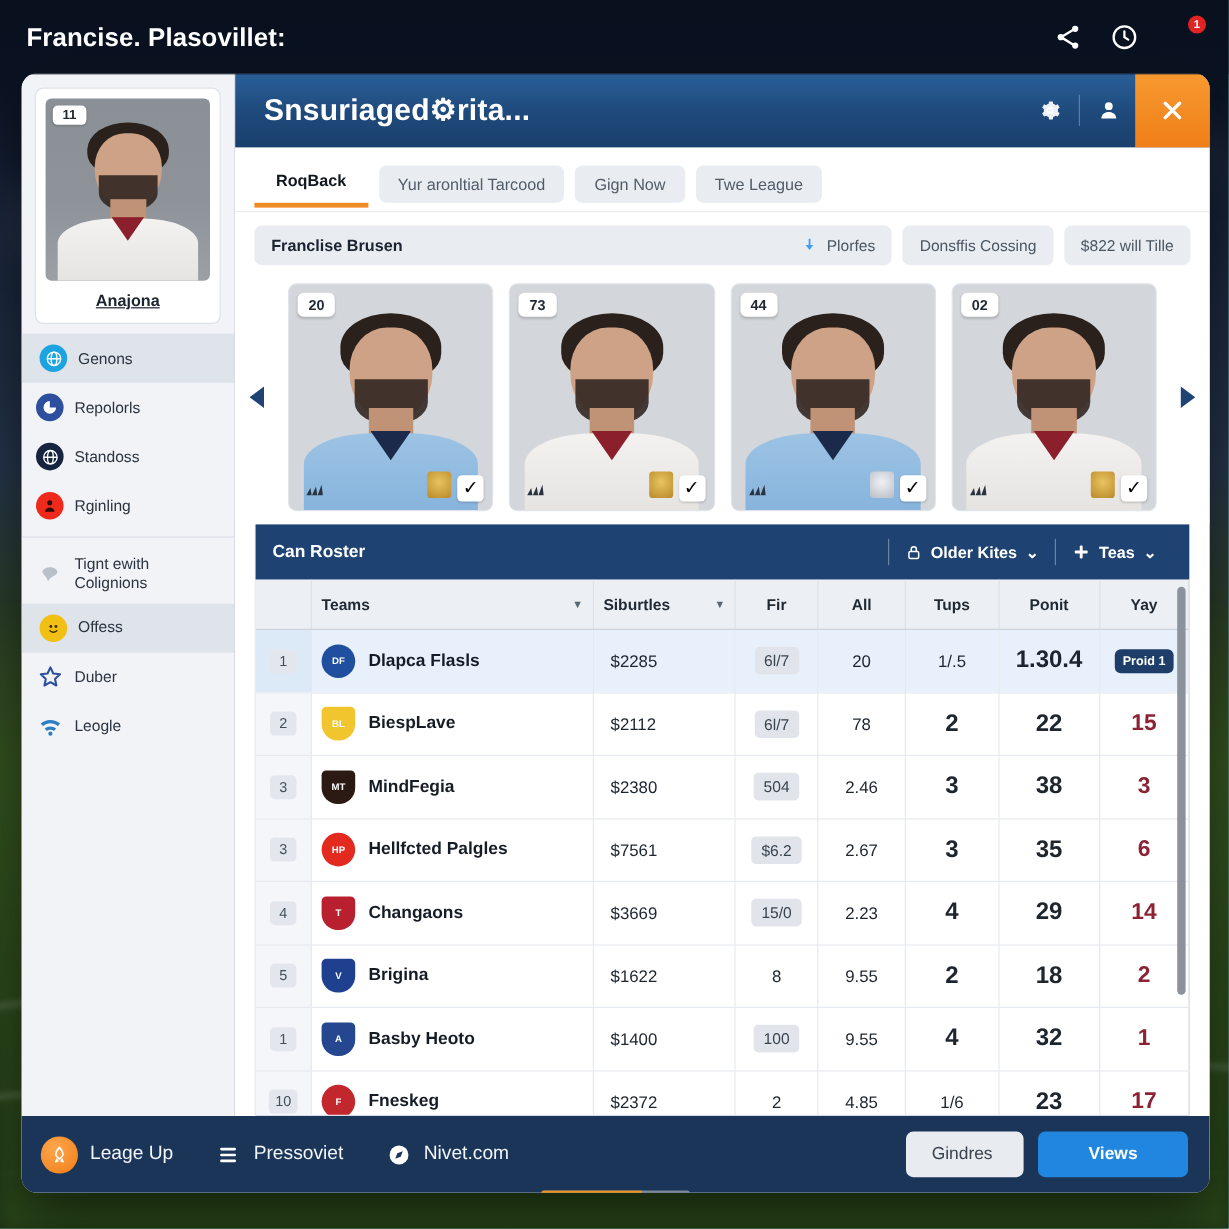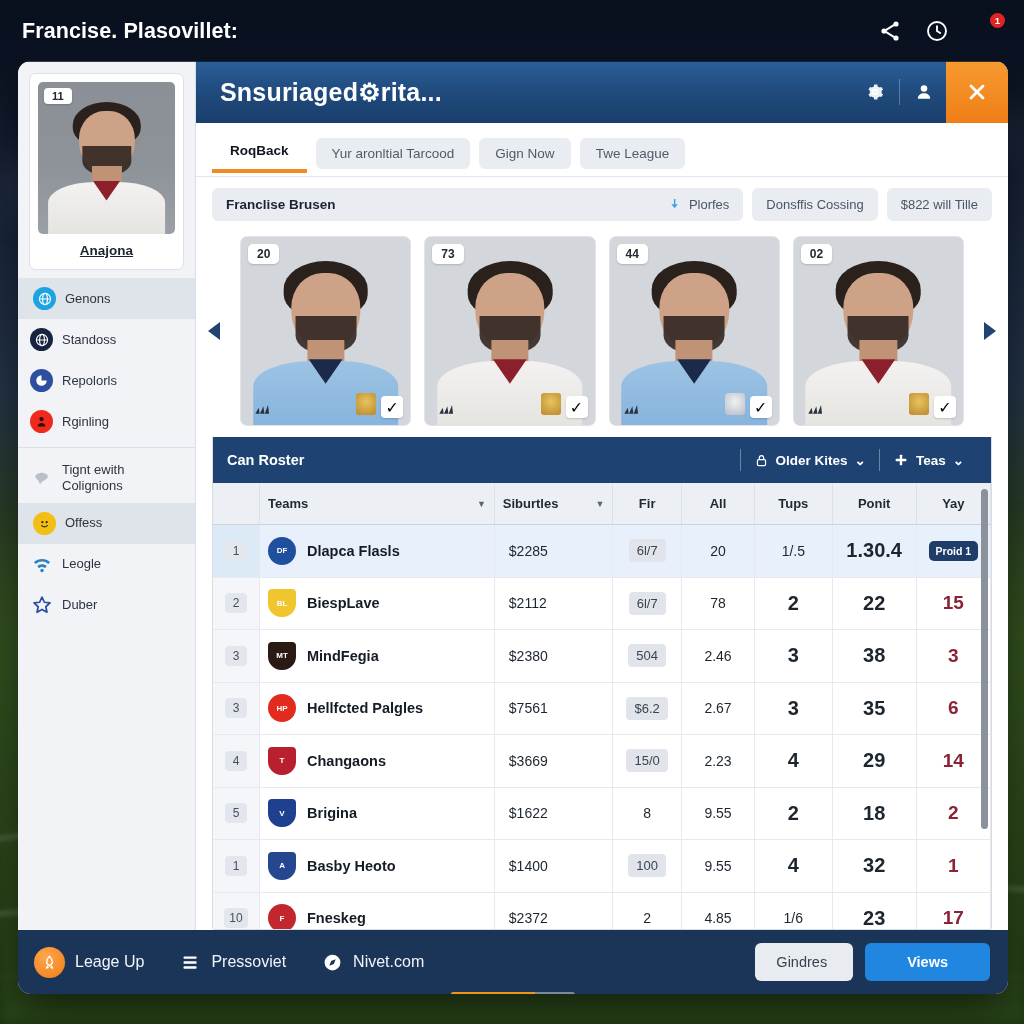--- a/index.html
+++ b/index.html
@@ -476,38 +476,38 @@
               <span class="nav-ico" style="background: rgb(28, 163, 224);">
                 <svg viewBox="0 0 24 24" width="16" height="16" fill="none" stroke="#fff" stroke-width="1.7">
                   <circle cx="12" cy="12" r="8.4"></circle>
                   <ellipse cx="12" cy="12" rx="3.6" ry="8.4"></ellipse>
                   <path d="M3.6 12h16.8"></path>
                 </svg>
               </span>
               <span class="label">Genons</span>
             </div>
             <div class="nav-item">
+              <span class="nav-ico" style="background: rgb(45, 79, 158);">
+                <svg viewBox="0 0 24 24" width="17" height="17">
+                  <circle cx="12" cy="12" r="8.6" fill="#fff"></circle>
+                  <path d="M12 12 V3.4 A8.6 8.6 0 0 1 20.6 12 Z" fill="#2d4f9e"></path>
+                  <circle cx="12" cy="12" r="8.6" fill="none" stroke="#2d4f9e" stroke-width="2.4"></circle>
+                </svg>
+              </span>
+              <span class="label">Repolorls</span>
+            </div>
+            <div class="nav-item">
               <span class="nav-ico" style="background: rgb(22, 36, 63);">
                 <svg viewBox="0 0 24 24" width="16" height="16" fill="none" stroke="#fff" stroke-width="1.7">
                   <circle cx="12" cy="12" r="8.4"></circle>
                   <ellipse cx="12" cy="12" rx="3.6" ry="8.4"></ellipse>
                   <path d="M3.6 12h16.8"></path>
                 </svg>
               </span>
               <span class="label">Standoss</span>
-            </div>
-            <div class="nav-item">
-              <span class="nav-ico" style="background: rgb(45, 79, 158);">
-                <svg viewBox="0 0 24 24" width="17" height="17">
-                  <circle cx="12" cy="12" r="8.6" fill="#fff"></circle>
-                  <path d="M12 12 V3.4 A8.6 8.6 0 0 1 20.6 12 Z" fill="#2d4f9e"></path>
-                  <circle cx="12" cy="12" r="8.6" fill="none" stroke="#2d4f9e" stroke-width="2.4"></circle>
-                </svg>
-              </span>
-              <span class="label">Repolorls</span>
             </div>
             <div class="nav-item">
               <span class="nav-ico" style="background: rgb(239, 42, 28);">
                 <svg viewBox="0 0 24 24" width="15" height="15" fill="#2b0d0a">
                   <circle cx="12" cy="8" r="3.4"></circle>
                   <path d="M5.8 20c0-3.6 2.8-5.8 6.2-5.8s6.2 2.2 6.2 5.8z"></path>
                 </svg>
               </span>
               <span class="label">Rginling</span>
             </div>
@@ -525,35 +525,35 @@
                 <svg viewBox="0 0 24 24" width="17" height="17">
                   <circle cx="9" cy="10" r="1.7" fill="#3a2c05"></circle>
                   <circle cx="15" cy="10" r="1.7" fill="#3a2c05"></circle>
                   <path d="M8 15q4 3.4 8 0" stroke="#3a2c05" stroke-width="1.8" fill="none" stroke-linecap="round"></path>
                 </svg>
               </span>
               <span class="label">Offess</span>
             </div>
             <div class="nav-item">
               <span class="nav-ico plain" style="background: transparent;">
+                <svg viewBox="0 0 24 24" width="22" height="22" fill="none" stroke="#2d4f9e" stroke-width="1.9" stroke-linejoin="round">
+                  <path d="M12 3.4l2.6 5.6 6.1.7-4.5 4.2 1.2 6-5.4-3-5.4 3 1.2-6-4.5-4.2 6.1-.7z"></path>
+                </svg>
+              </span>
+              <span class="label">Duber</span>
+            </div>
+            <div class="nav-item">
+              <span class="nav-ico plain" style="background: transparent;">
                 <svg viewBox="0 0 24 24" width="22" height="22" fill="#2d7fc1">
                   <path d="M12 6.6c3.4 0 6.5 1.2 8.8 3.2l-2 2.2A9.8 9.8 0 0 0 12 9.4a9.8 9.8 0 0 0-6.8 2.6l-2-2.2A13.1 13.1 0 0 1 12 6.6z"></path>
                   <path d="M12 12.4c2 0 3.8.7 5.2 1.9l-2 2.2c-.9-.7-2-1.1-3.2-1.1s-2.3.4-3.2 1.1l-2-2.2A7.9 7.9 0 0 1 12 12.4z"></path>
                   <circle cx="12" cy="19" r="1.9"></circle>
                 </svg>
               </span>
               <span class="label">Leogle</span>
-            </div>
-            <div class="nav-item">
-              <span class="nav-ico plain" style="background: transparent;">
-                <svg viewBox="0 0 24 24" width="22" height="22" fill="none" stroke="#2d4f9e" stroke-width="1.9" stroke-linejoin="round">
-                  <path d="M12 3.4l2.6 5.6 6.1.7-4.5 4.2 1.2 6-5.4-3-5.4 3 1.2-6-4.5-4.2 6.1-.7z"></path>
-                </svg>
-              </span>
-              <span class="label">Duber</span>
             </div>
           </div>
       </div>
 
       <div class="main">
 
         <div class="win-header">
           <div class="win-title">Snsuriaged⚙rita...</div>
           <div class="win-ctrls">
             <span class="wbtn">

